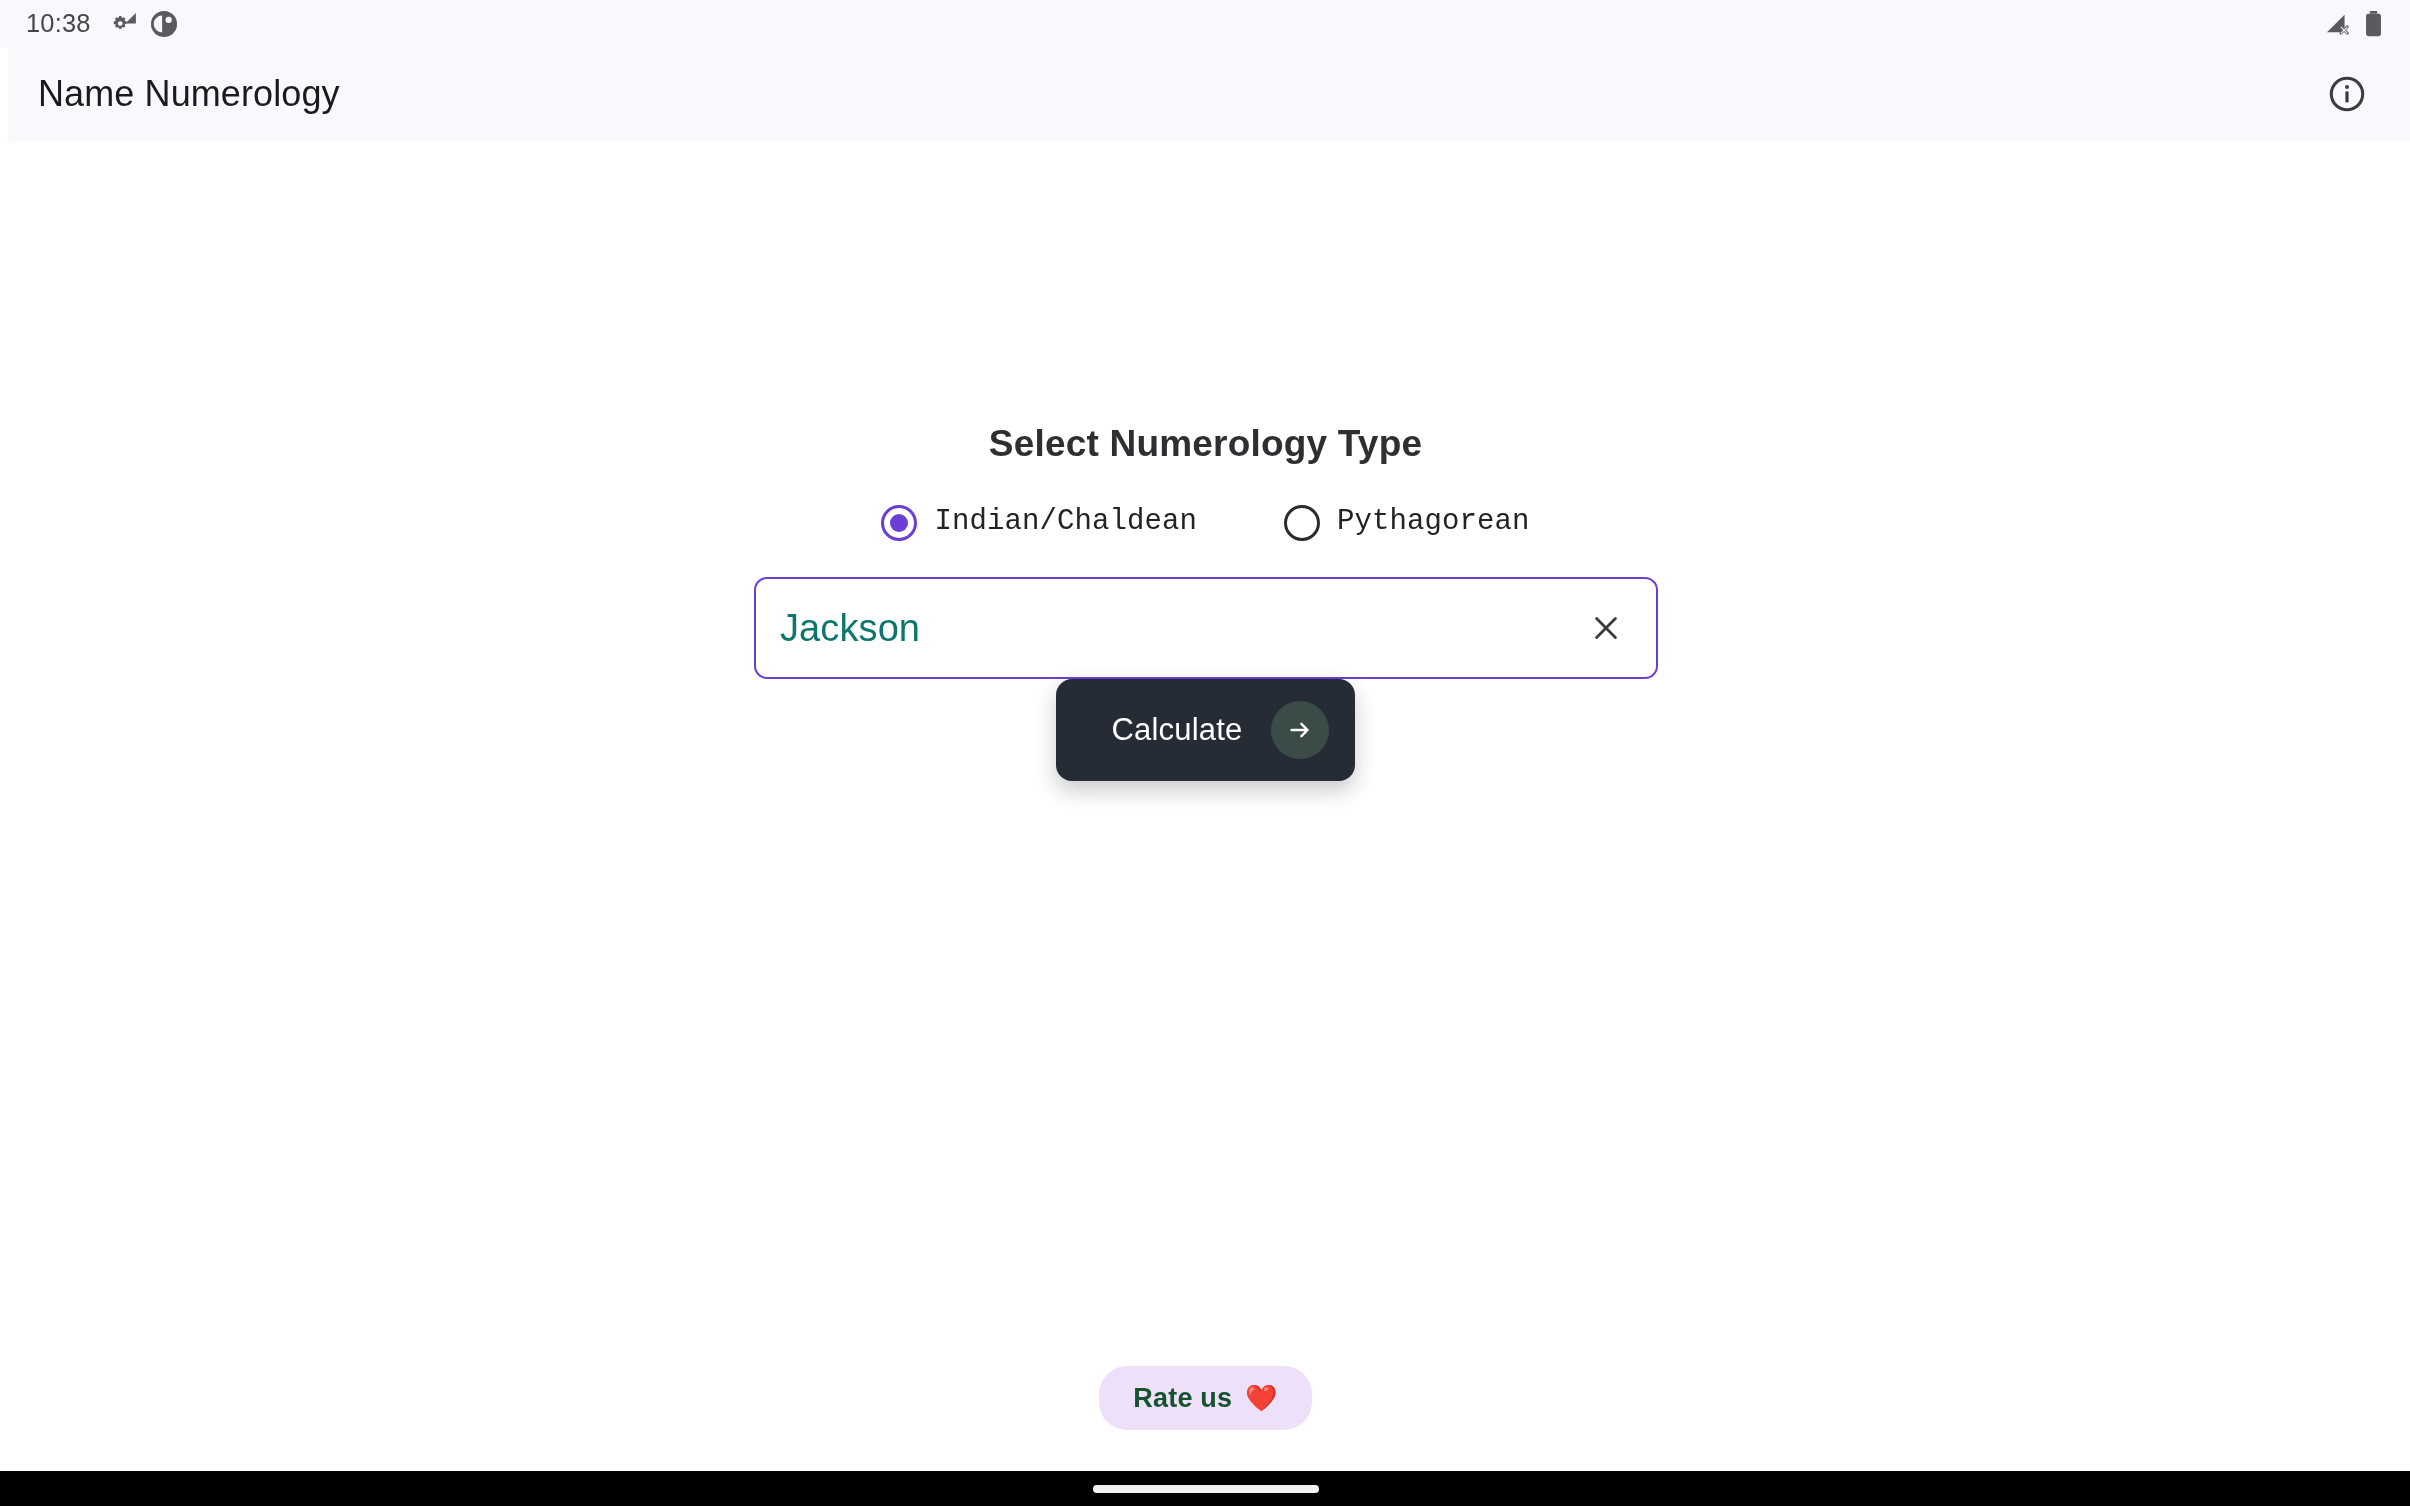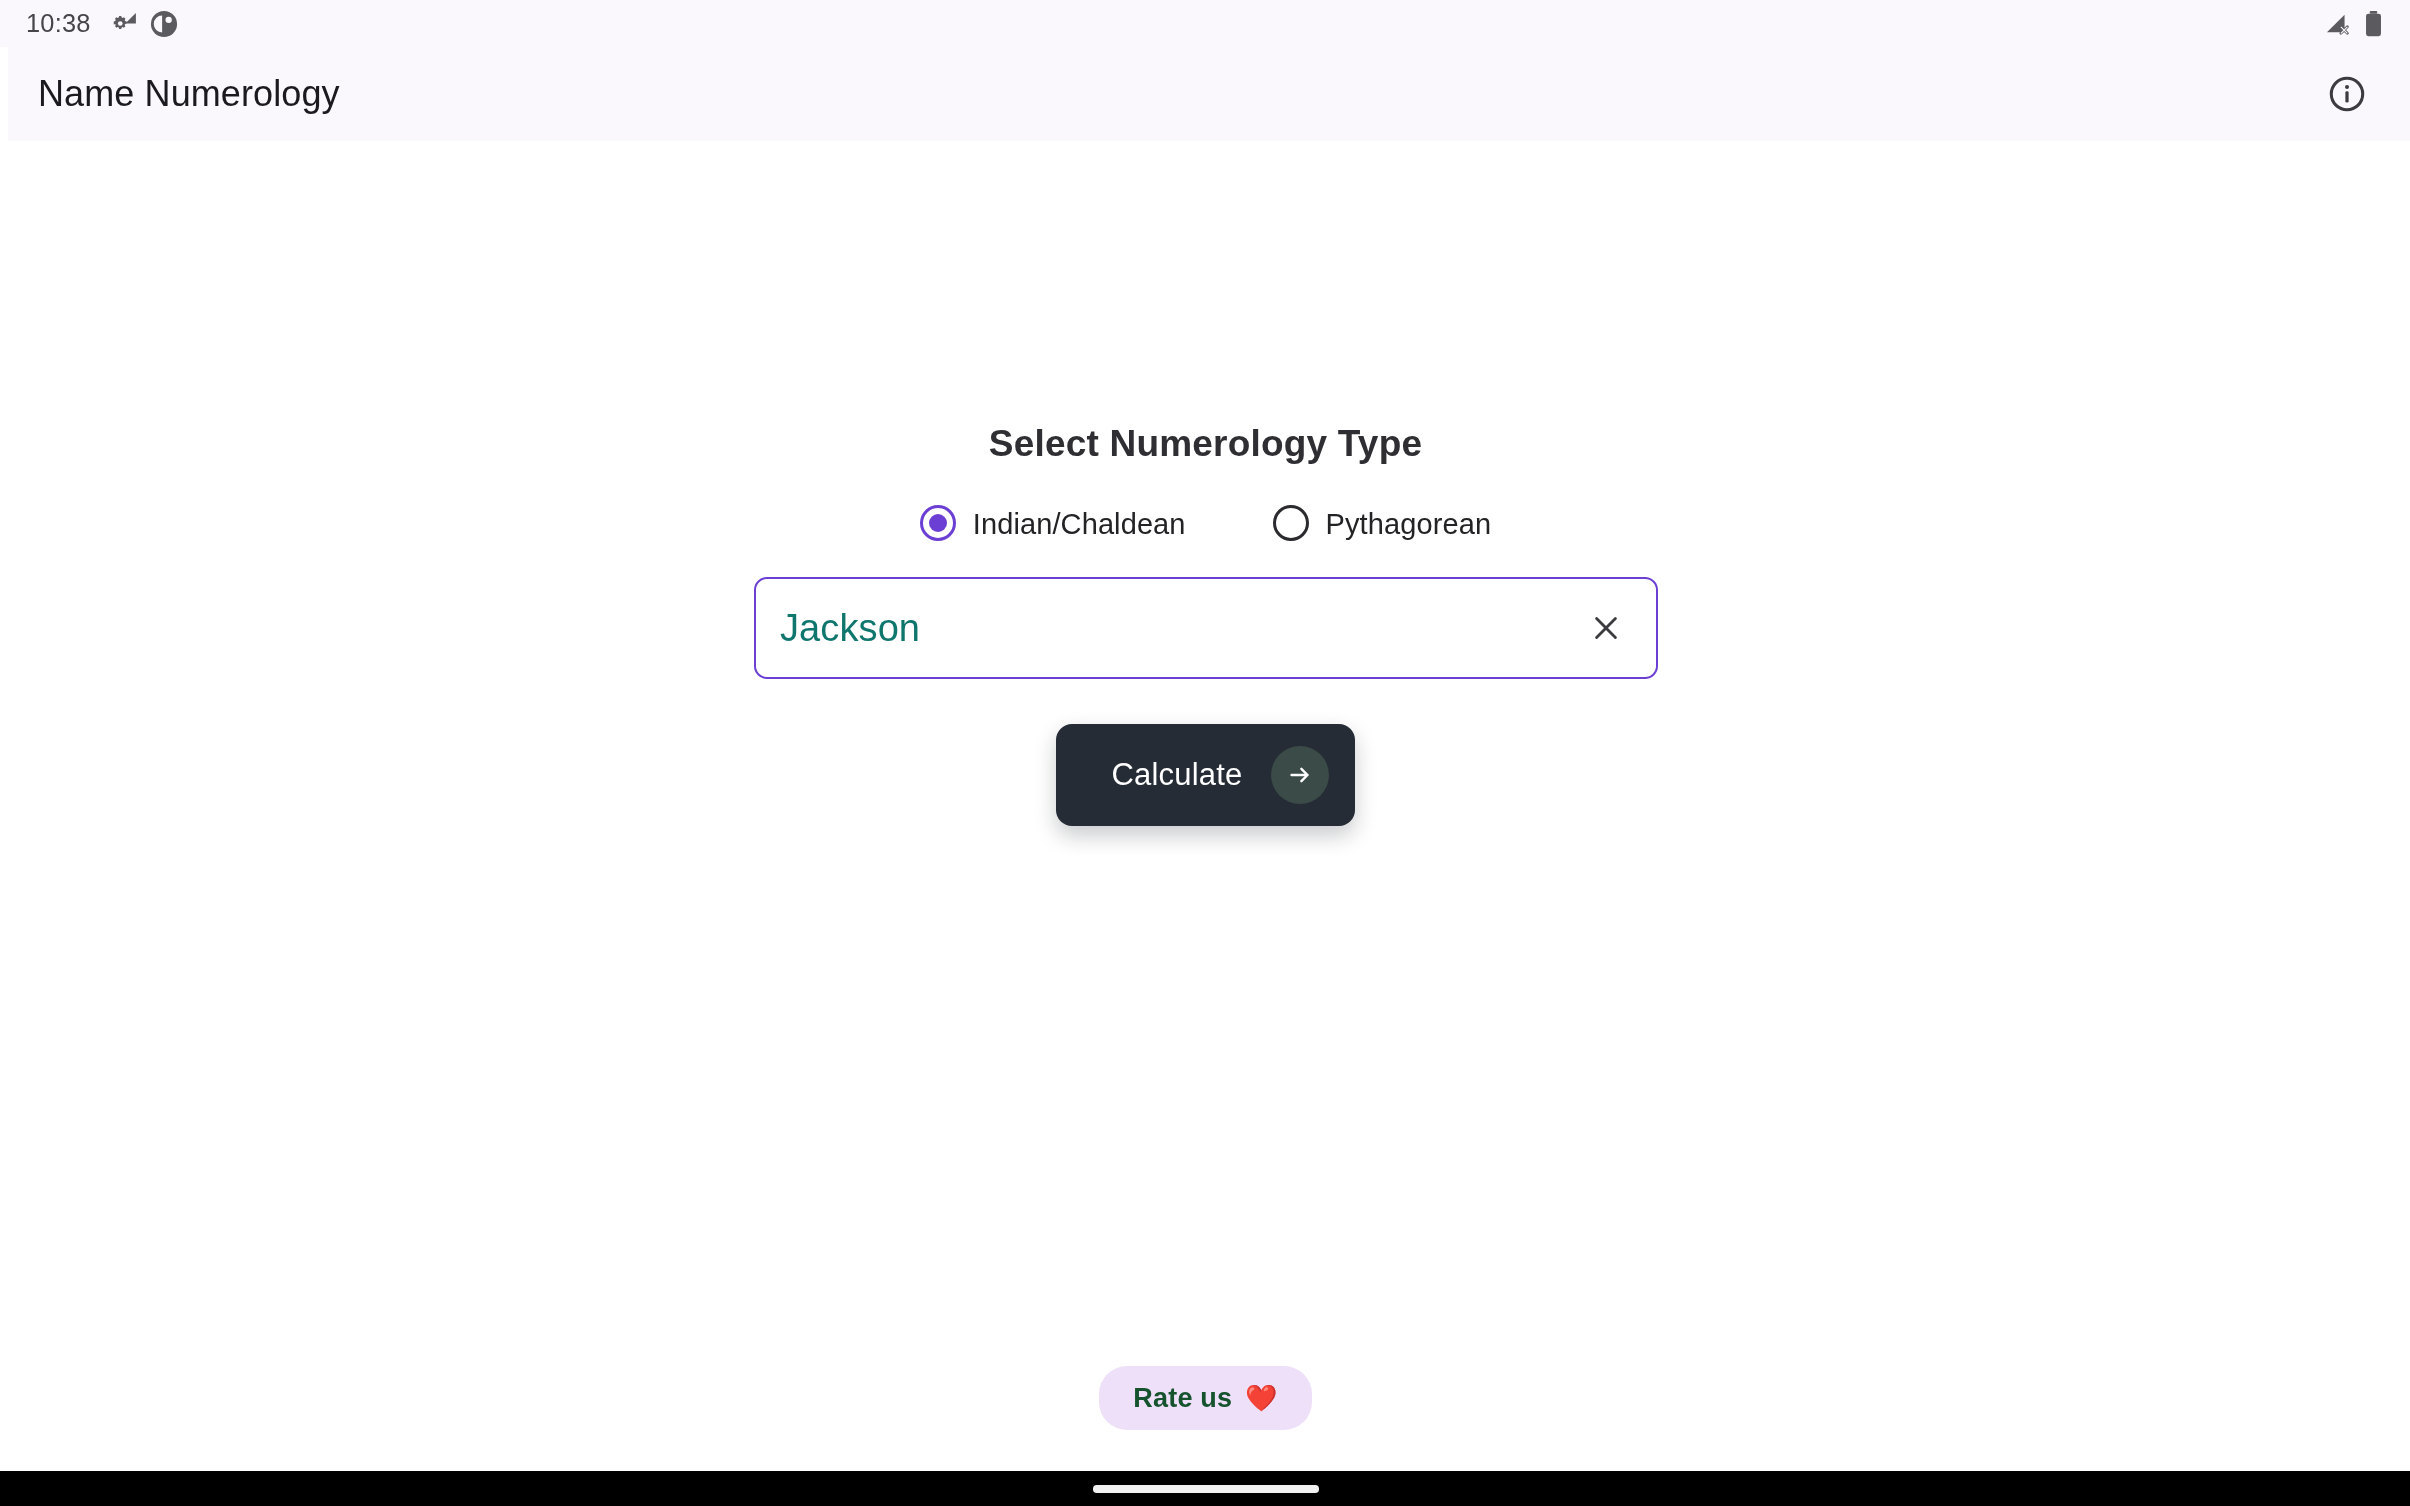--- a/index.html
+++ b/index.html
@@ -109,23 +109,24 @@
   }
 
   .radio-row {
     margin-top: 40px;
     display: flex;
     align-items: center;
     gap: 87px;
   }
   .radio-option {
     display: flex;
-    align-items: flex-end;
+    align-items: flex-start;
     gap: 17px;
     cursor: pointer;
+    font-family: Liberation Mono, monospace;
   }
   .radio-mark {
     width: 36px;
     height: 36px;
     border-radius: 50%;
     border: 3.8px solid #2b2b2f;
     display: flex;
     align-items: center;
     justify-content: center;
     flex: 0 0 auto;
@@ -166,21 +167,20 @@
     width: 53px;
     height: 53px;
     display: flex;
     align-items: center;
     justify-content: center;
     cursor: pointer;
     flex: 0 0 auto;
   }
 
   .calculate-btn {
-    margin-top: 45px;
     height: 102px;
     background: #262c36;
     border-radius: 16px;
     display: flex;
     align-items: center;
     gap: 28px;
     padding: 0 26px 0 55px;
     cursor: pointer;
     box-shadow: 0 9.4px 21px rgba(20, 24, 32, 0.22);
   }

